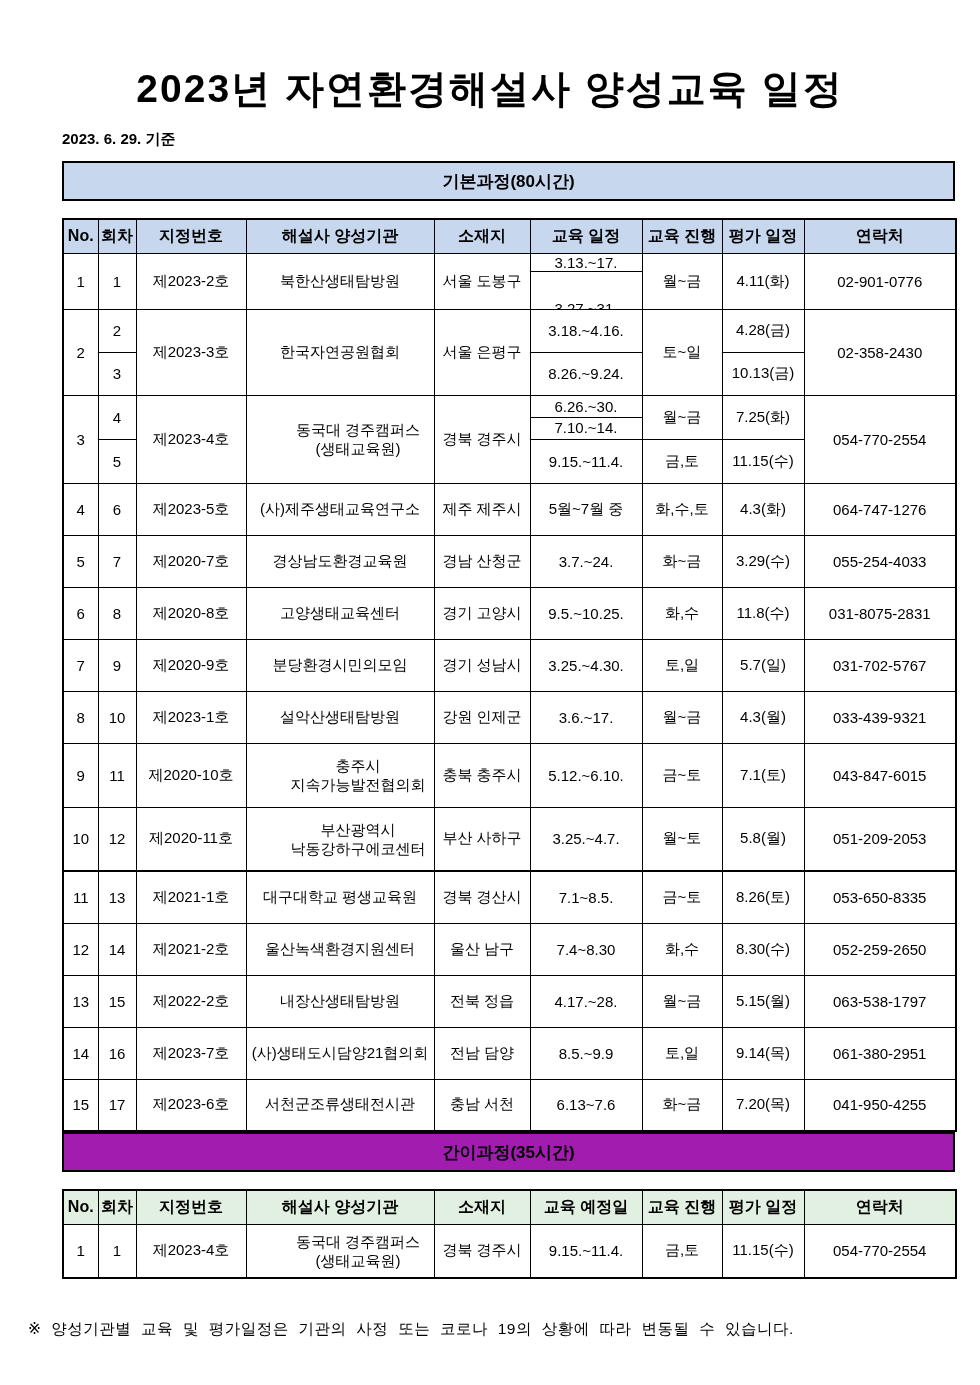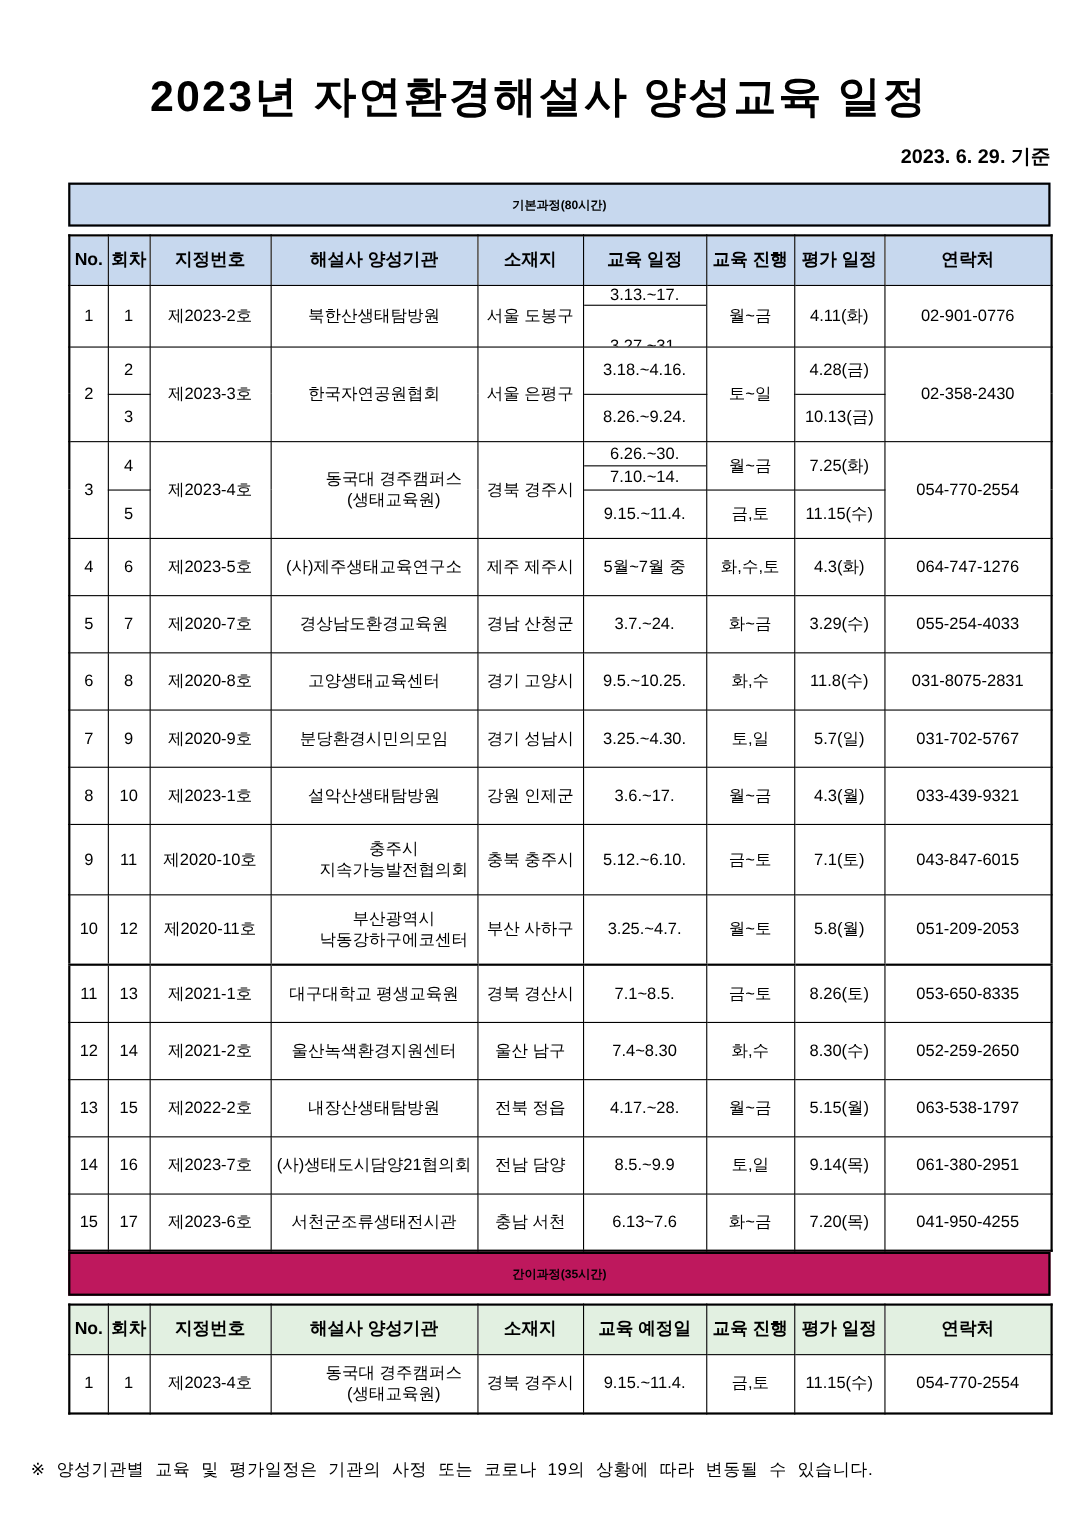--- a/index.html
+++ b/index.html
@@ -14,57 +14,57 @@
     padding-top:64px;
     text-align:center;
     font-size:39px;
     font-weight:bold;
     letter-spacing:2px;
     line-height:50px;
   }
   .asof {
     width:893px;
     margin:16px 0 4px 62px;
-    text-align:right;
-    font-size:18px;
+    text-align:left;
+    font-size:15px;
     font-weight:bold;
   }
 
   .content { margin:12px 0 0 62px; width:893px; }
 
   .band {
     box-sizing:border-box;
     width:893px; height:40px;
     border:2px solid #000;
     display:flex; align-items:center; justify-content:center;
-    font-size:11px; font-weight:bold;
-    margin-bottom:7px;
+    font-size:17px; font-weight:bold;
+    margin-bottom:17px;
   }
   .band-blue  { background:#C7D8EE; }
-  .band-green { background:#be185d; margin-top:0; }
+  .band-green { background:#a21caf; margin-top:0; }
 
   table {
     border-collapse:collapse;
     table-layout:fixed;
     width:893px;
     border:2px solid #000;
   }
   th, td {
     box-sizing:border-box;
     border:1px solid #000;
     text-align:center;
     vertical-align:middle;
     padding:0 2px;
     overflow:hidden;
   }
   th { font-size:16px; font-weight:bold; }
   .t-basic th  { background:#C7D8EE; }
   .t-simple th { background:#E2F0E1; }
   td { font-size:15px; font-weight:normal; }
-  tr.hdr { height:45px; }
+  tr.hdr { height:34px; }
 
   .line { line-height:19px;padding-left:36px; }
 
   td.p0 { padding:0; }
   .stack { display:flex; flex-direction:column; width:100%; }
   .stack > div { flex:1; display:flex; align-items:center; justify-content:center; }
   .stack > div.db { border-bottom:1px solid #000; }
   .stack-56 { height:54px;gap:28px; }
   .stack-44 { height:42px; }
 

